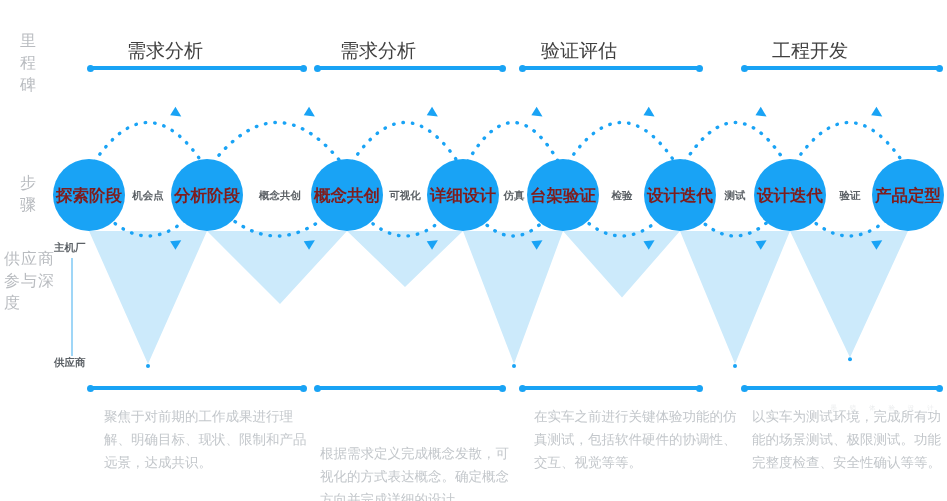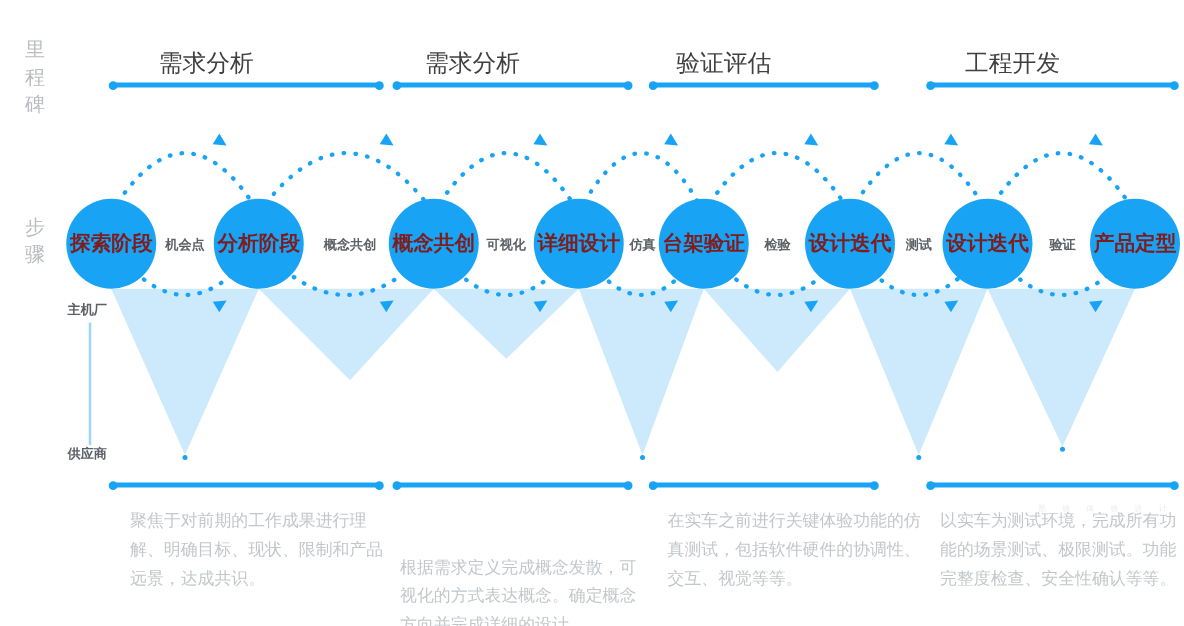--- a/index.html
+++ b/index.html
@@ -219,20 +219,21 @@
         <polygon points="0,-5 10,0 0,5" fill="#19a3f5" transform="translate(646.1,245.6) rotate(-32)"></polygon>
         <path d="M 680 196 Q 735 276 790 196" fill="none" stroke="#19a3f5" stroke-width="3.4" stroke-linecap="round" stroke-dasharray="0.5 9"></path>
         <polygon points="0,-5 10,0 0,5" fill="#19a3f5" transform="translate(758.1,245.6) rotate(-32)"></polygon>
         <path d="M 790 196 Q 849 276 908 196" fill="none" stroke="#19a3f5" stroke-width="3.4" stroke-linecap="round" stroke-dasharray="0.5 9"></path>
         <polygon points="0,-5 10,0 0,5" fill="#19a3f5" transform="translate(873.8,245.6) rotate(-32)"></polygon>
       </g>
   </svg>
 
   <div class="row-label milestone">里程碑</div>
   <div class="row-label steps">步骤</div>
+  <div class="row-label supplier">供应商参与深度</div>
 
   <div id="milestones">
       <div class="ms-title" style="left: 127px; width: 140px;">需求分析</div>
       <div class="ms-line" style="left: 88px; width: 218px;"></div>
       <div class="ms-title" style="left: 340px; width: 140px;">需求分析</div>
       <div class="ms-line" style="left: 315px; width: 190px;"></div>
       <div class="ms-title" style="left: 541px; width: 140px;">验证评估</div>
       <div class="ms-line" style="left: 520px; width: 182px;"></div>
       <div class="ms-title" style="left: 772px; width: 140px;">工程开发</div>
       <div class="ms-line" style="left: 742px; width: 200px;"></div>

